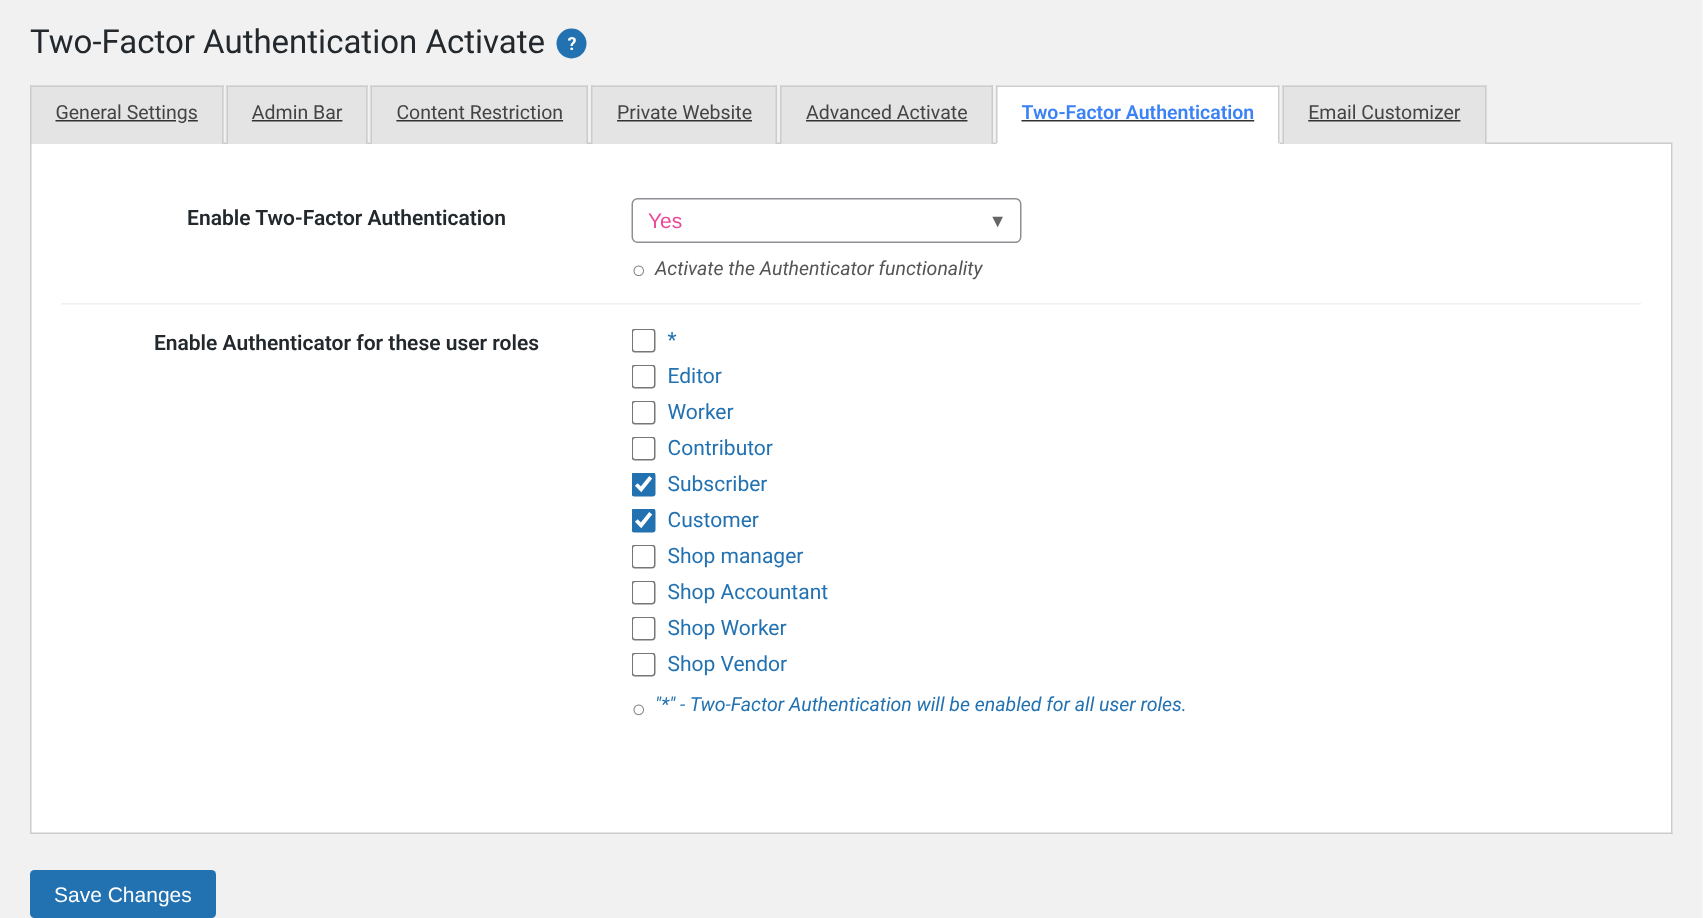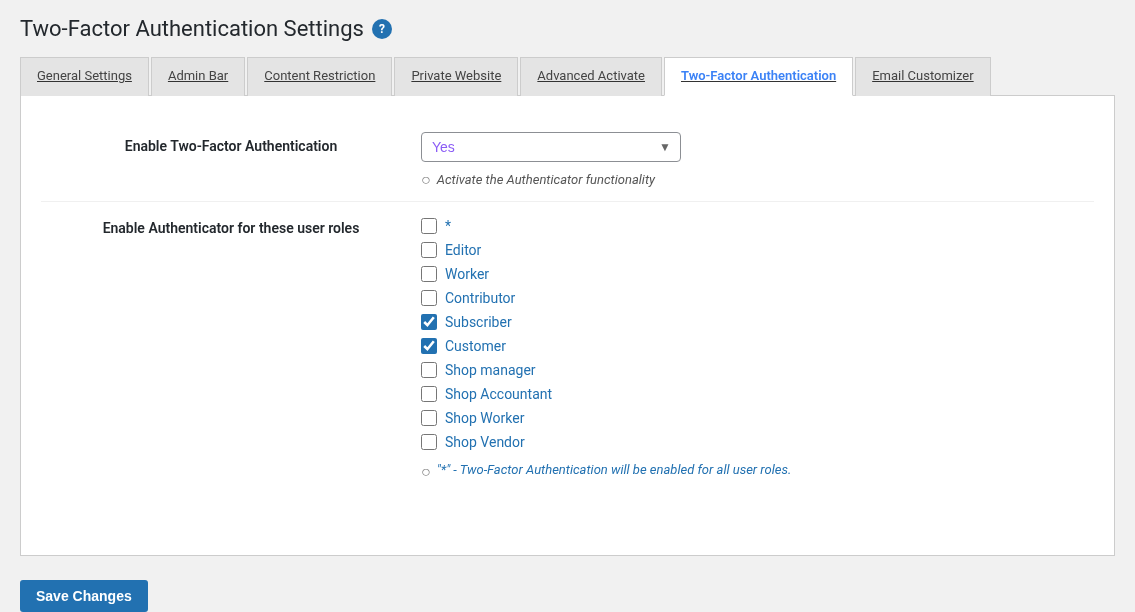--- a/index.html
+++ b/index.html
@@ -100,21 +100,21 @@
       display: inline-block;
       width: 260px;
     }
     .select-wrapper select {
       width: 100%;
       padding: 6px 16px 6px 10px;
       border: 1px solid #8c8f94;
       border-radius: 4px;
       background: #fff;
       font-size: 14px;
-      color: #8b5cf6;
+      color: #ec4899;
       appearance: none;
       cursor: pointer;
     }
     .select-arrow {
       position: absolute;
       right: 10px;
       top: 50%;
       transform: translateY(-50%);
       pointer-events: none;
       color: #666;
@@ -170,30 +170,30 @@
       margin-top: 8px;
     }
     .save-button {
       background: #2271b1;
       color: #fff;
       border: none;
       padding: 8px 16px;
       border-radius: 3px;
       font-size: 14px;
       cursor: pointer;
-      font-weight: 700;
+      font-weight: 400;
     }
   </style>
 </head>
 <body>
 
 <div class="page-wrapper">
 
   <h1 class="page-title">
-    <span>Two-Factor Authentication Settings</span>
+    <span>Two-Factor Authentication Activate</span>
     <span class="help-icon">?</span>
   </h1>
 
   <nav class="tabs-nav" id="tabs-nav">
       <a class="tab-item" href="#">General Settings</a>
       <a class="tab-item" href="#">Admin Bar</a>
       <a class="tab-item" href="#">Content Restriction</a>
       <a class="tab-item" href="#">Private Website</a>
       <a class="tab-item" href="#">Advanced Activate</a>
       <a class="tab-item active" href="#">Two-Factor Authentication</a>

